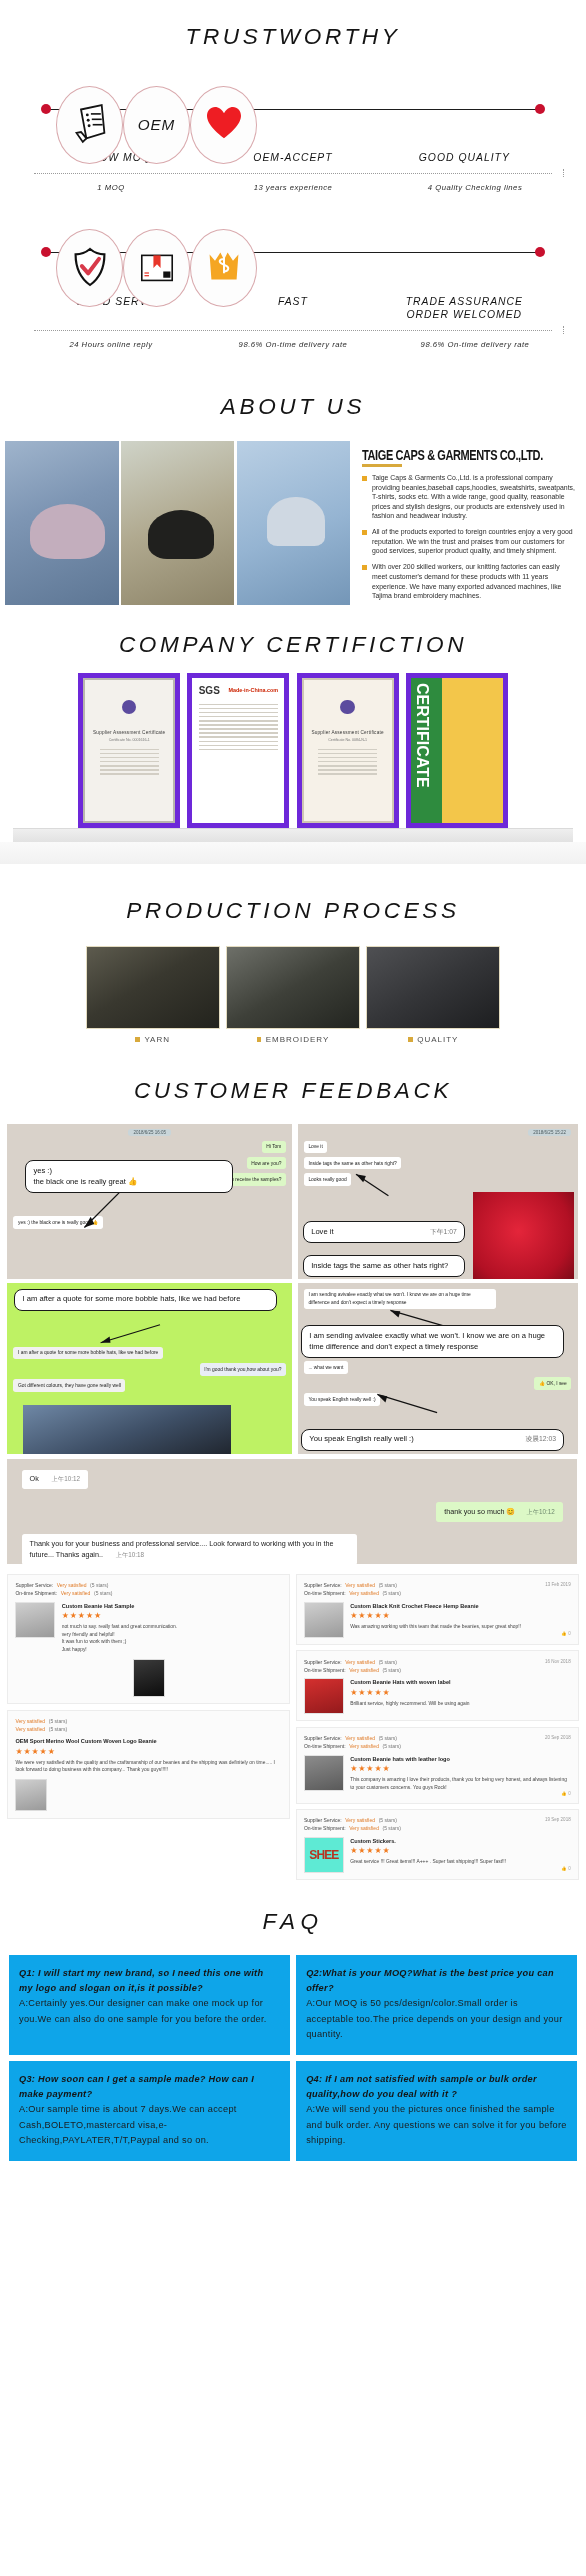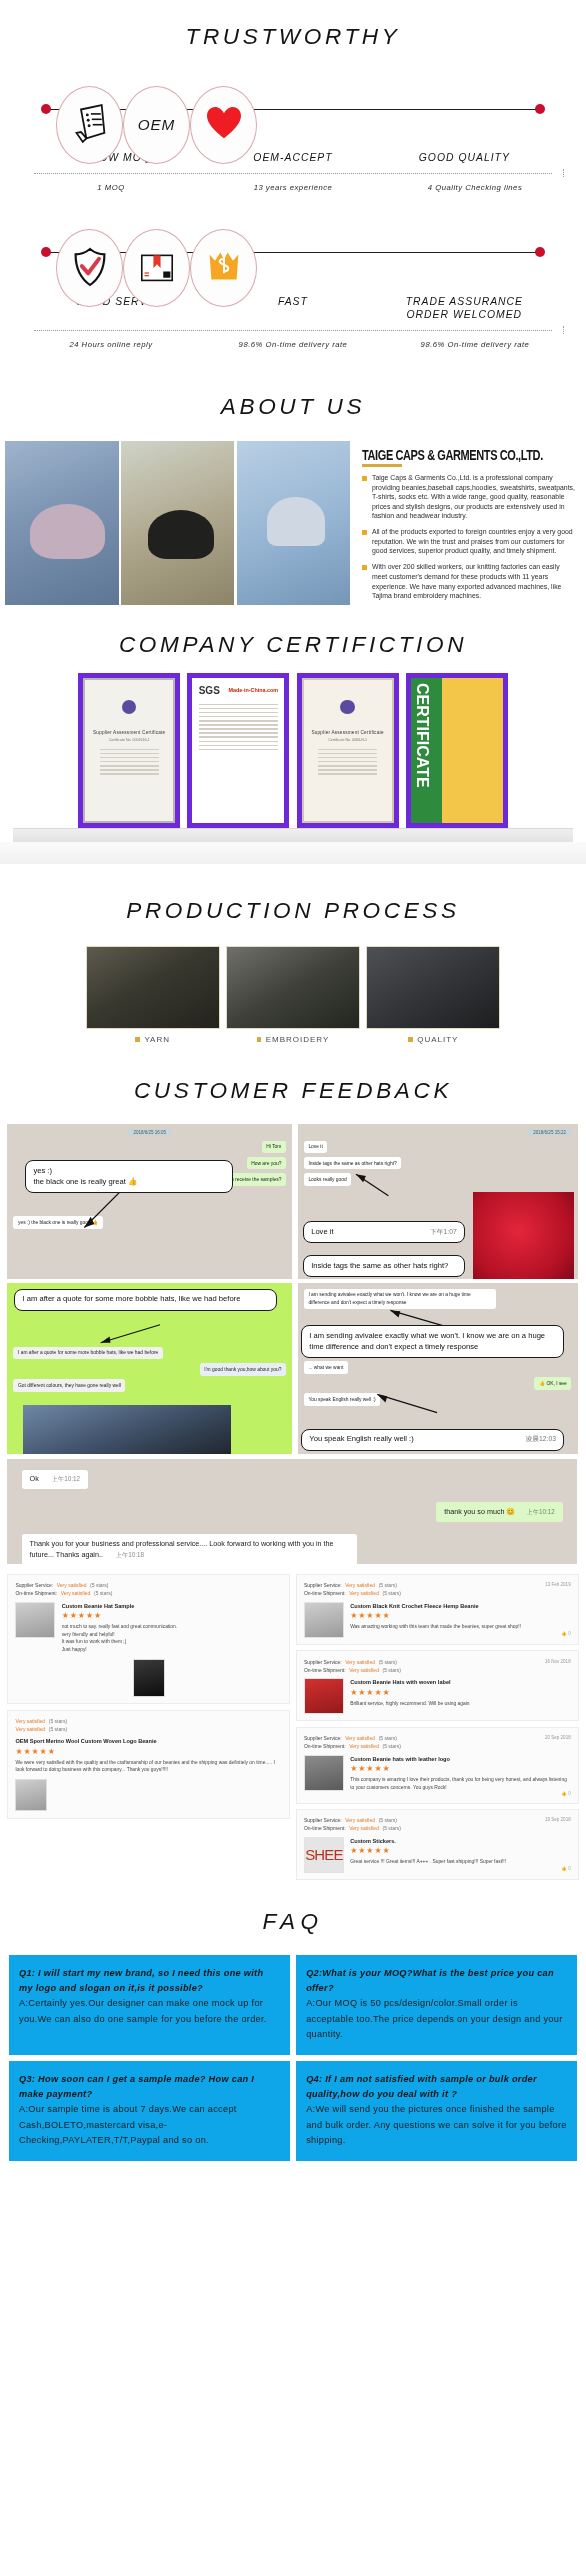--- a/index.html
+++ b/index.html
@@ -310,21 +310,21 @@
   .img-embr { background: linear-gradient(150deg,#6e7069 0%,#3e4039 50%,#232520 100%); }
   .img-pack { background: linear-gradient(150deg,#4f5053 0%,#343538 50%,#1d1e20 100%); }
 
   .img-red-cap { background: radial-gradient(circle at 45% 45%, #e4253a 0%, #b21024 70%, #7c0b18 100%); }
   .img-man { background: linear-gradient(160deg,#6f88a6 0%,#3e4f66 55%,#20262f 100%); }
 
   .th-gray  { background: linear-gradient(165deg,#cfcfcf,#9a9a9a); }
   .th-black { background: linear-gradient(165deg,#3a3a3a,#0d0d0d); }
   .th-red   { background: linear-gradient(165deg,#d4302f,#941a1c); }
   .th-leath { background: linear-gradient(165deg,#8c8c8c,#5a5a5a); }
-  .th-sticker { background: #e5e5e5; color:#b8331f; font-weight:normal; font-size:15px;
+  .th-sticker { background: #5eead4; color:#b8331f; font-weight:bold; font-size:12px;
     display:flex; align-items:center; justify-content:center; letter-spacing:-0.9px; }
 </style>
 </head>
 <body>
 
 <div class="page">
 
   <section>
     <h2 class="section-title title-trust">TRUSTWORTHY</h2>
 

